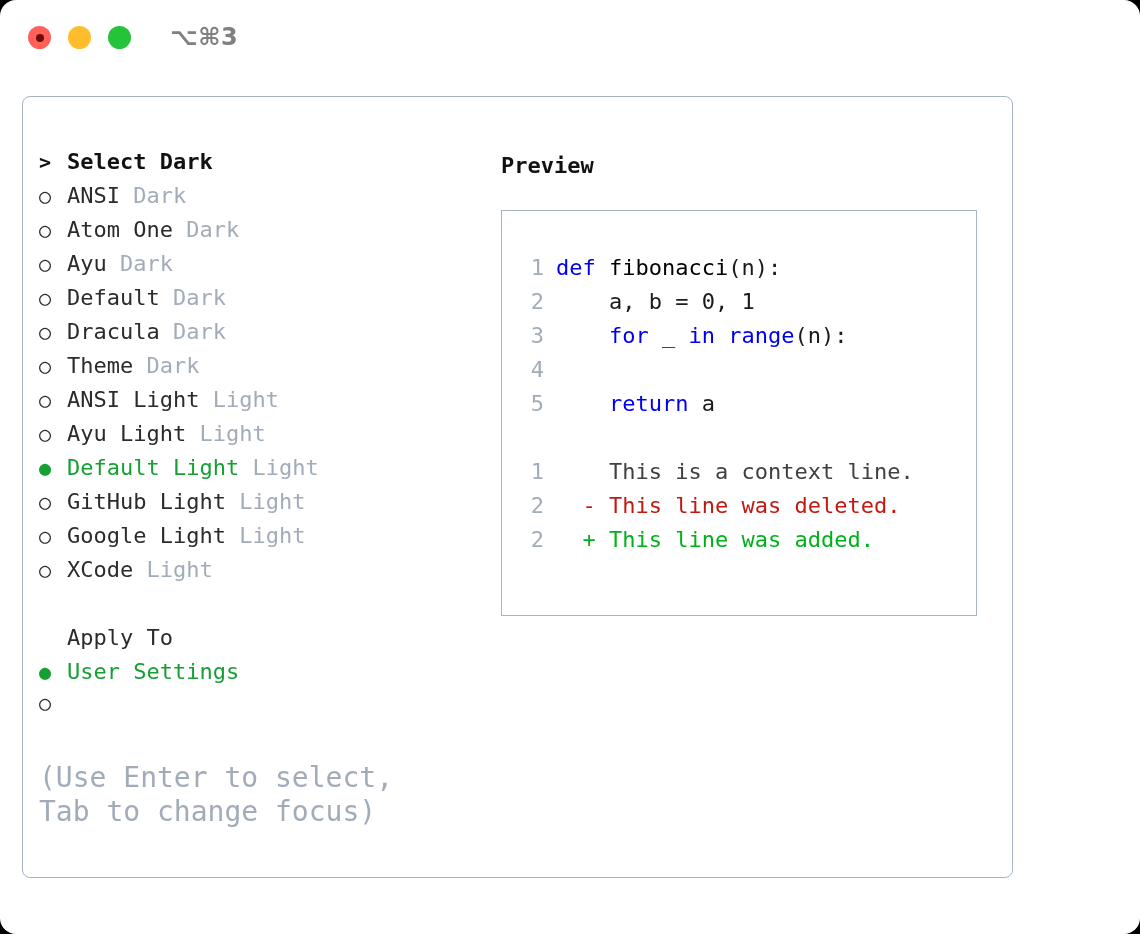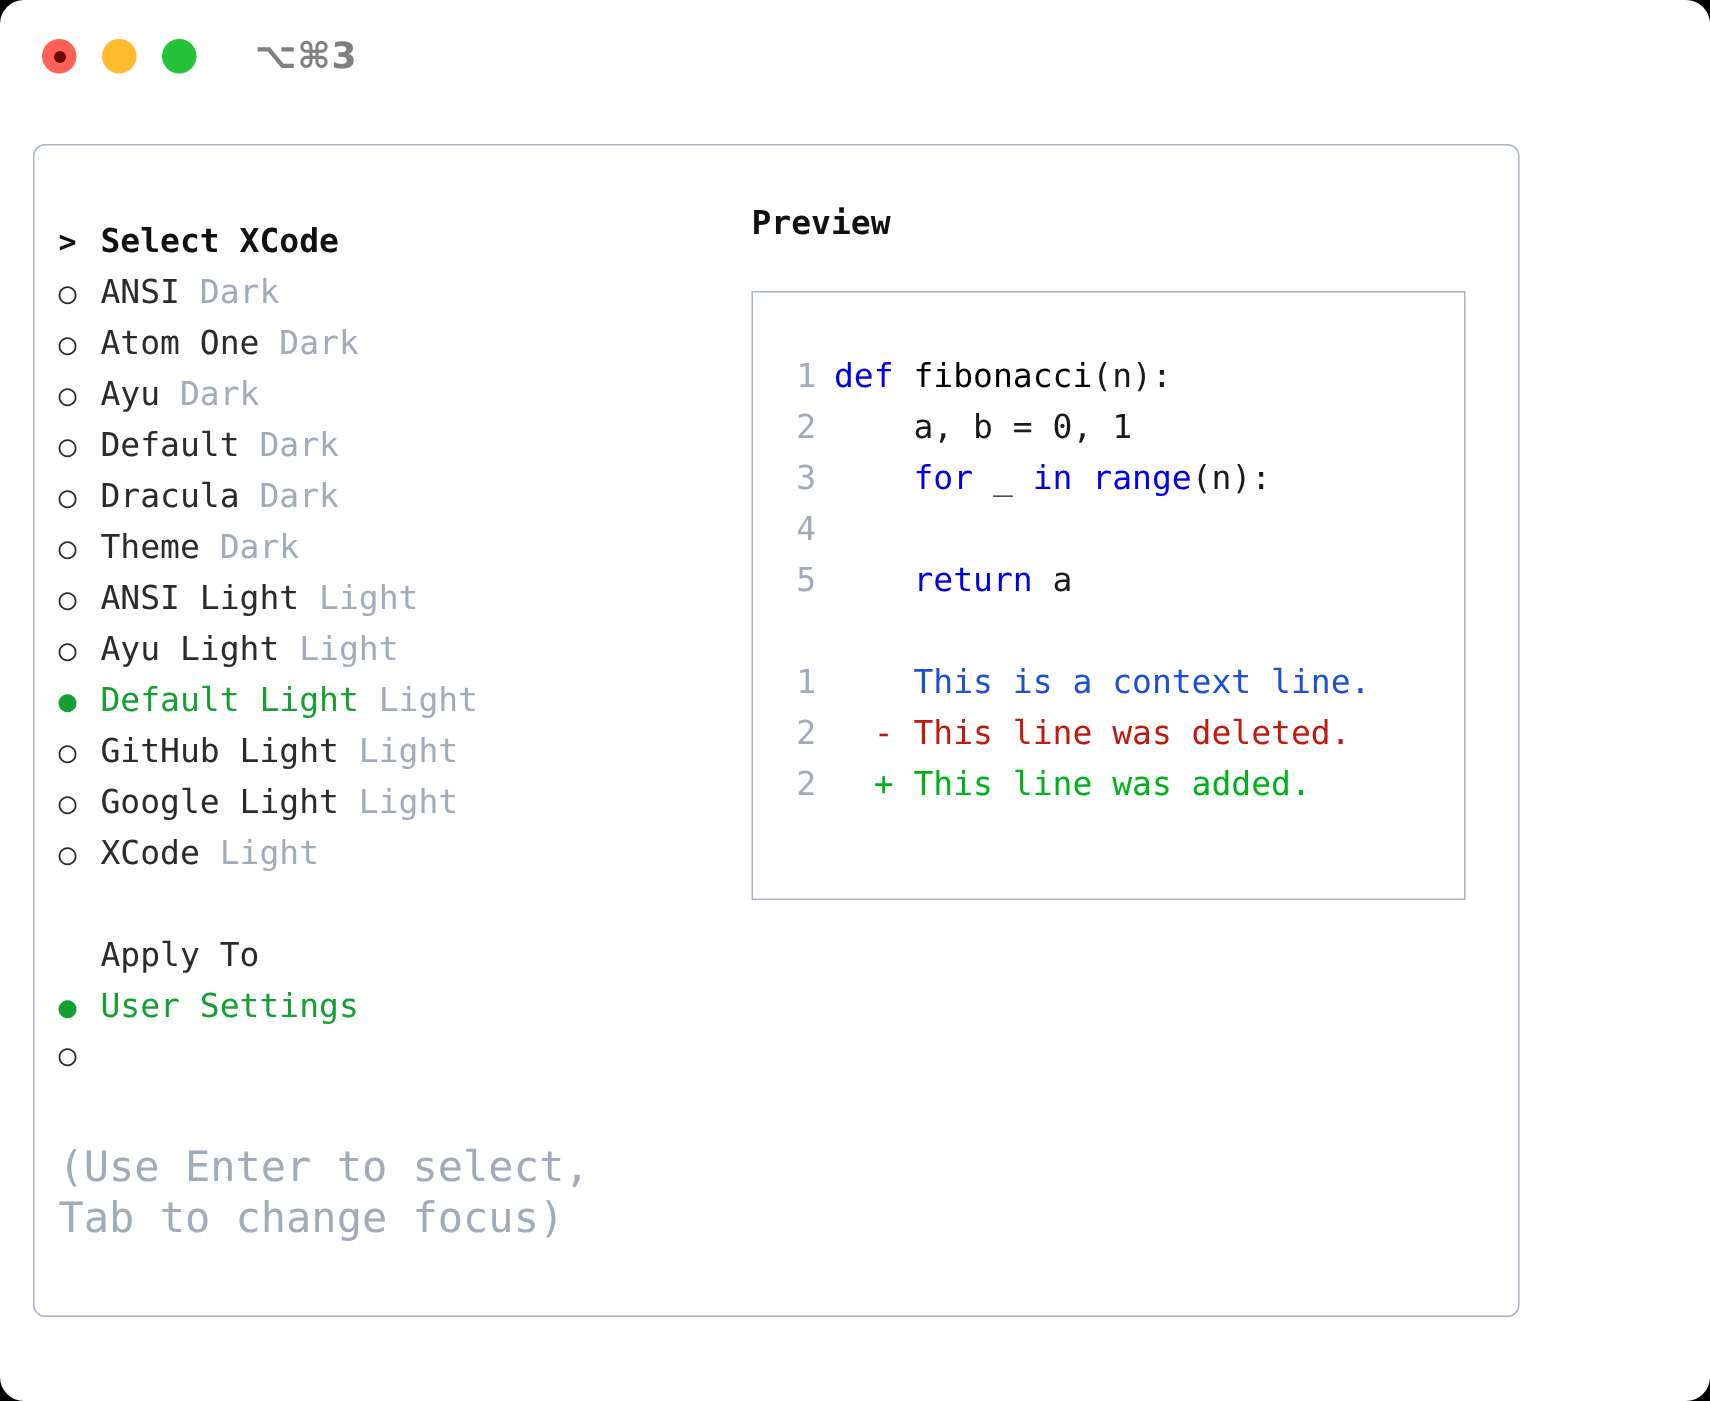--- a/index.html
+++ b/index.html
@@ -132,21 +132,21 @@
     font-size: 28px;
     line-height: 34px;
     color: #a2acb9;
     white-space: normal;
   }
 
   
   .right-col {
     position: absolute;
     left: 478px;
-    top: 40px;
+    top: 56px;
     width: 495px;
   }
   .preview-title {
     font-size: 22px;
     font-weight: 700;
     color: #111111;
     height: 34px;
   }
   .preview-box {
     margin-top: 23px;
@@ -174,21 +174,21 @@
     display: inline-block;
     width: 28px;
     flex: 0 0 28px;
     text-align: right;
     color: #a2acb9;
     margin-right: 12px;
   }
   .tok-kw   { color: #0000ee; }
   .tok-fn   { color: #000000; }
   .tok-plain{ color: #1a1a1a; }
-  .tok-ctx  { color: #1d4ed8; }
+  .tok-ctx  { color: #404040; }
   .tok-del  { color: #c01a10; }
   .tok-add  { color: #00b21a; }
   .blank-line { height: 34px; }
 </style>
 </head>
 <body>
 
 <div class="window">
 
   <div class="titlebar">
@@ -199,21 +199,21 @@
     </div>
     <div class="shortcut">⌥⌘3</div>
   </div>
 
   <div class="panel">
 
     <div class="left-col">
 
       <div class="row">
         <span class="marker marker-prompt">&gt;</span>
-        <span class="label-head">Select XCode</span>
+        <span class="label-head">Select Dark</span>
       </div>
 
       <div id="theme-list">
           <div class="row"><span class="marker marker-off">○</span><span class="label-normal">ANSI</span><span class="label-dim"> Dark</span></div>
           <div class="row"><span class="marker marker-off">○</span><span class="label-normal">Atom One</span><span class="label-dim"> Dark</span></div>
           <div class="row"><span class="marker marker-off">○</span><span class="label-normal">Ayu</span><span class="label-dim"> Dark</span></div>
           <div class="row"><span class="marker marker-off">○</span><span class="label-normal">Default</span><span class="label-dim"> Dark</span></div>
           <div class="row"><span class="marker marker-off">○</span><span class="label-normal">Dracula</span><span class="label-dim"> Dark</span></div>
           <div class="row"><span class="marker marker-off">○</span><span class="label-normal">Theme</span><span class="label-dim"> Dark</span></div>
           <div class="row"><span class="marker marker-off">○</span><span class="label-normal">ANSI Light</span><span class="label-dim"> Light</span></div>

